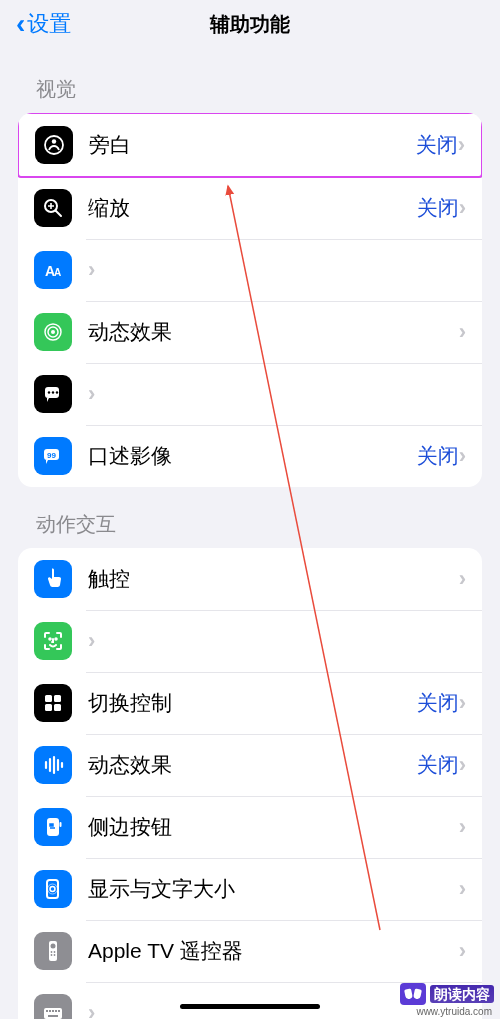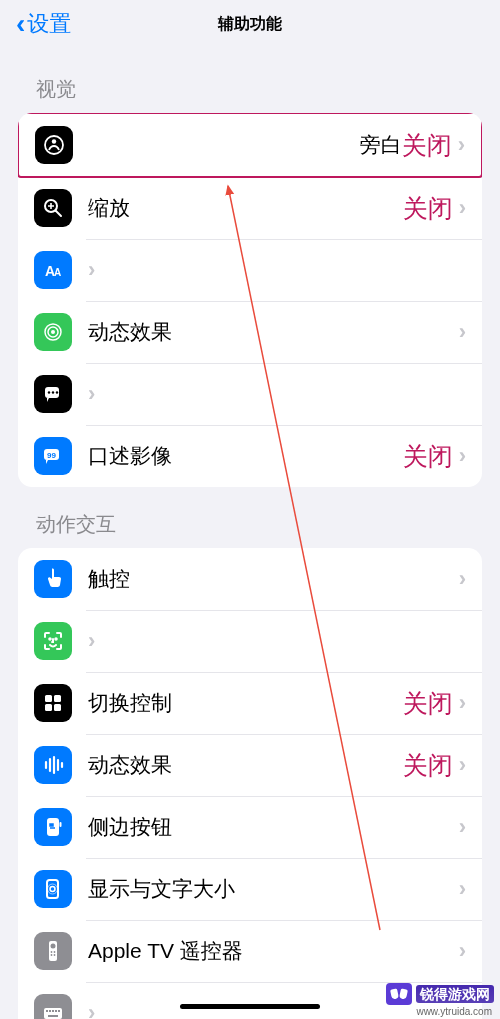--- a/index.html
+++ b/index.html
@@ -28,21 +28,21 @@
     .back-chevron {
       font-size: 28px;
       font-weight: 600;
       margin-right: 2px;
       line-height: 1;
     }
     .title {
       position: absolute;
       left: 50%;
       transform: translateX(-50%);
-      font-size: 16px;
+      font-size: 20px;
       font-weight: 600;
       color: #000;
     }
     .section-header {
       font-size: 20px;
       color: #8a8a8e;
       padding: 24px 36px 10px;
     }
     .group {
       background: #fff;
@@ -61,47 +61,45 @@
     .row + .row::before {
       content: "";
       position: absolute;
       top: 0;
       left: 68px;
       right: 0;
       height: 1px;
       background: #e5e5ea;
     }
     .row.highlighted {
-      border: 2px solid #be185d;
+      border: 2px solid #d946ef;
       border-radius: 4px;
       margin: -1px;
       z-index: 2;
       background: #fff;
-      text-align: right;
     }
     .icon {
       width: 38px;
       height: 38px;
       border-radius: 9px;
       display: flex;
       align-items: center;
       justify-content: center;
       margin-right: 16px;
       flex-shrink: 0;
     }
     .icon svg { width: 24px; height: 24px; }
     .row-label {
       font-size: 21px;
       color: #000;
       flex: 1;
     }
     .row-value {
-      font-size: 25px;
-      color: #be185d;
-      margin-right: 6px;
+      font-size: 21px;
+      color: #1d4ed8;
     }
     .chevron {
       color: #c7c7cc;
       font-size: 22px;
       font-weight: 600;
     }
     .home-indicator {
       position: absolute;
       bottom: 10px;
       left: 50%;
@@ -372,15 +370,15 @@
         <path d="M0,0 L7,3 L0,6 z" fill="#e94b3c"></path>
       </marker>
     </defs>
   <line x1="380" y1="750" x2="228" y2="6" stroke="#e94b3c" stroke-width="1.5" marker-end="url(#ah)"></line>
 </svg>
 
 <div class="home-indicator"></div>
 
 <div class="watermark">
   <div class="wm-logo"></div>
-  <div class="wm-text">锐得游戏网</div>
+  <div class="wm-text">朗读内容</div>
 </div>
 <div class="wm-url">www.ytruida.com</div>
 
 </body></html>

